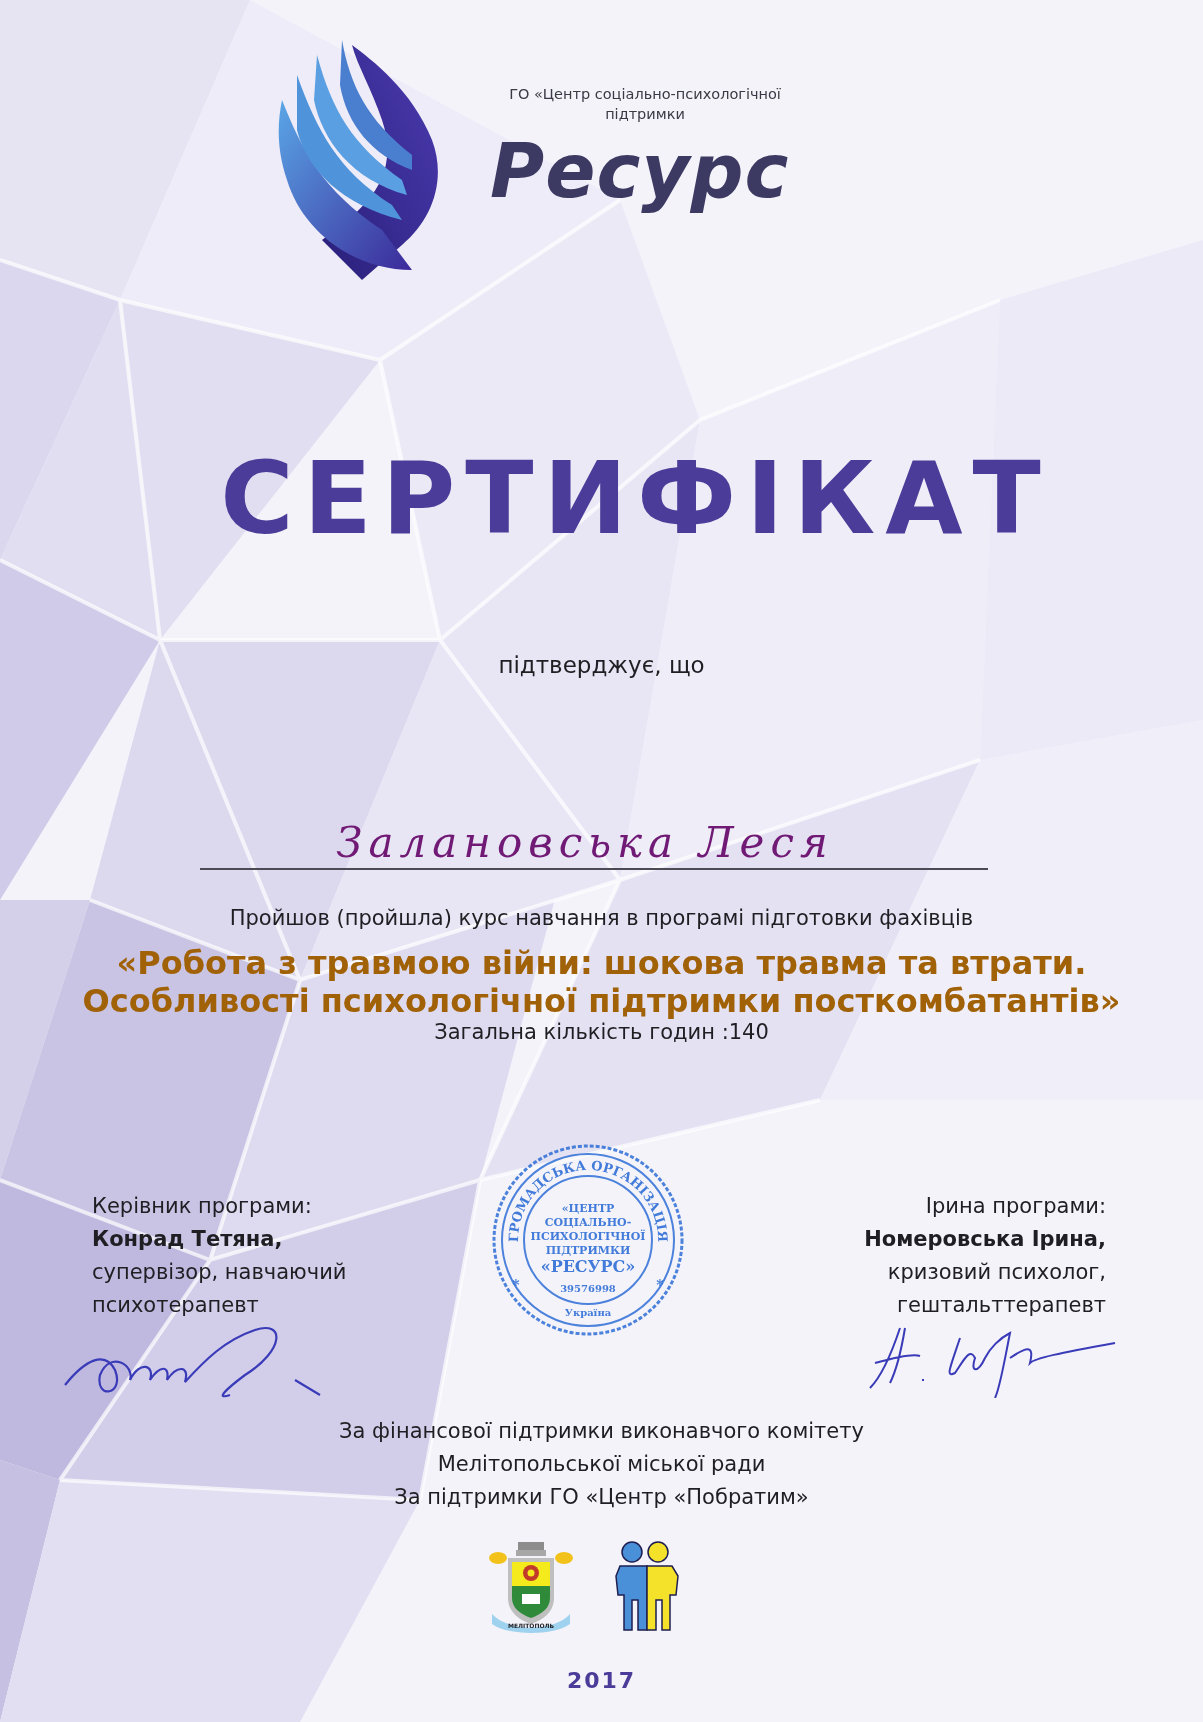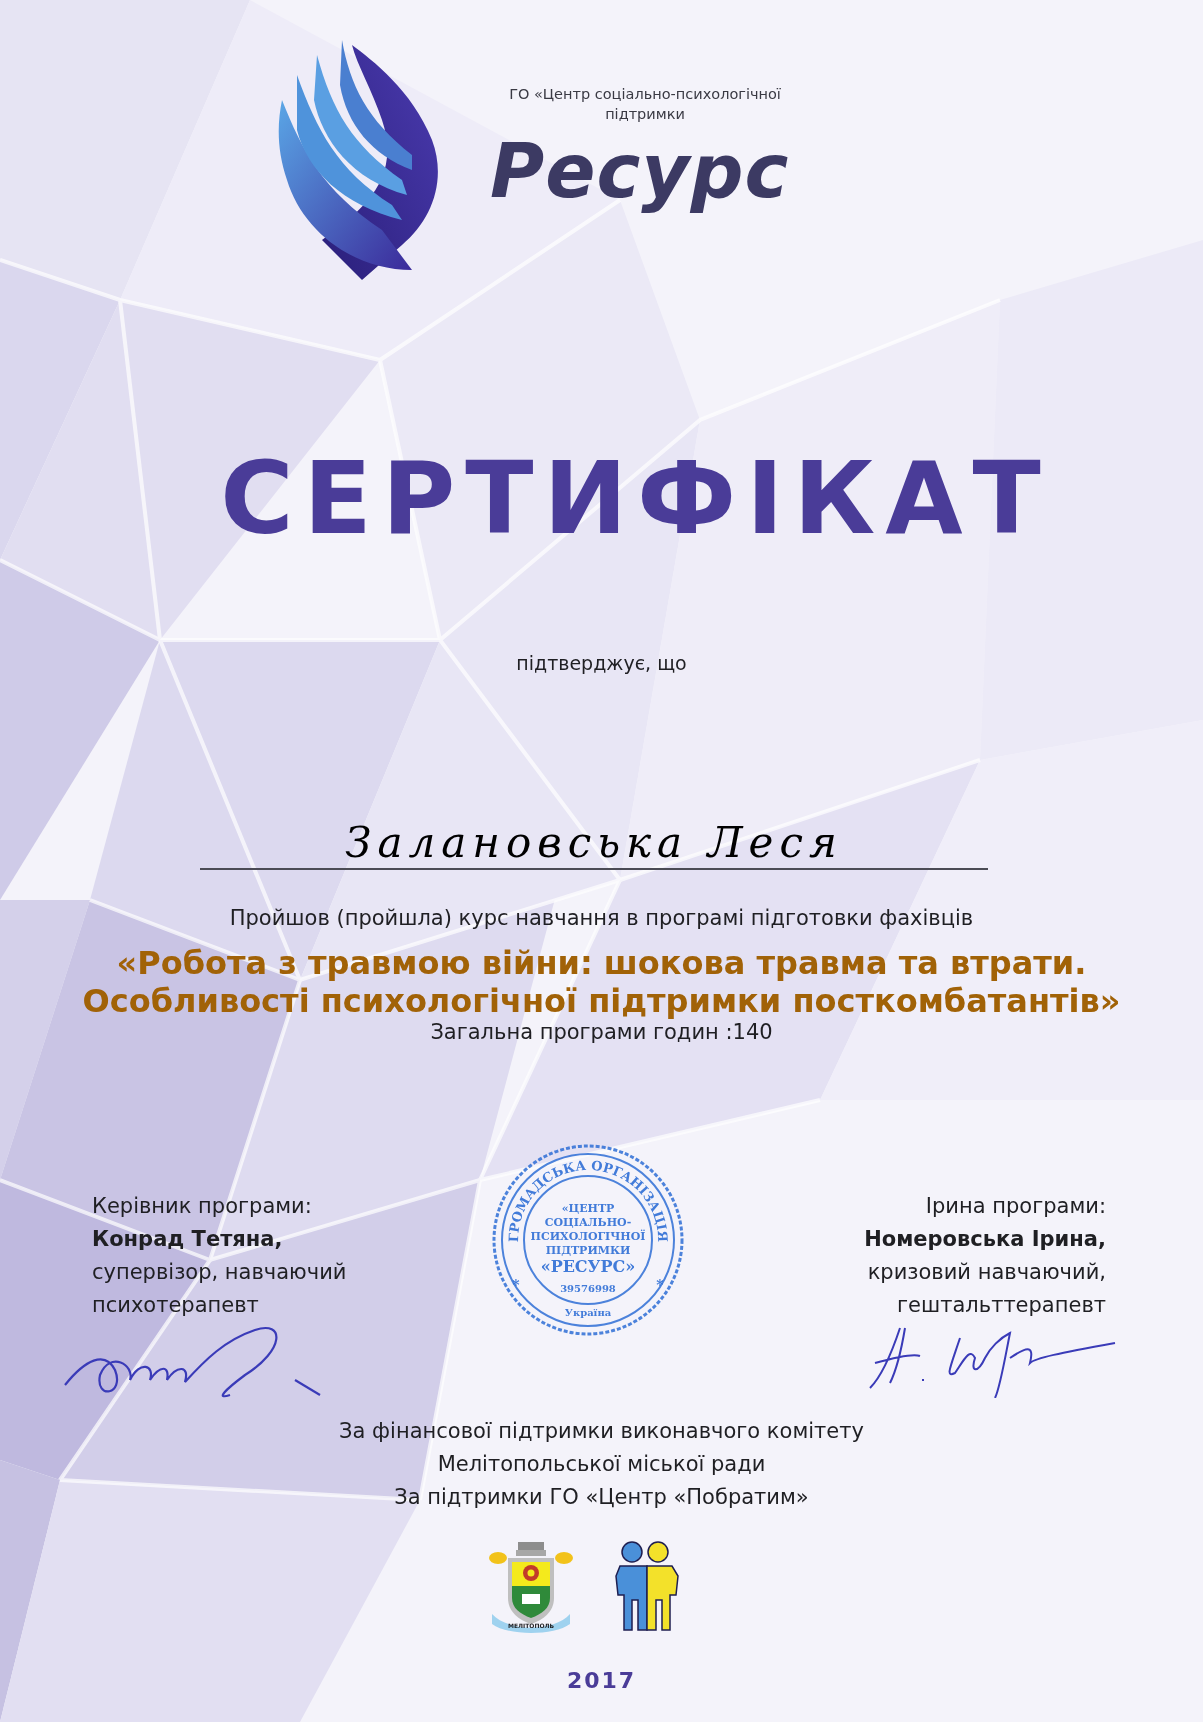--- a/index.html
+++ b/index.html
@@ -12,24 +12,24 @@
     .bg { position: absolute; inset: 0; z-index: 0; }
     .abs { position: absolute; z-index: 2; }
 
     
     .logo-mark { left: 262px; top: 30px; width: 190px; height: 260px; }
     .org-line { left: 495px; top: 84px; width: 300px; text-align: center; font-size: 14.5px; color: #3a3a44; line-height: 20px; }
     .brand { left: 490px; top: 128px; font-size: 74px; font-style: italic; font-weight: bold; color: #3c3a63; letter-spacing: 1px; }
 
     .title { left: 0; width: 1203px; top: 440px; text-align: center; font-size: 100px; font-weight: bold; color: #4a3c98; letter-spacing: 10px; font-family: "DejaVu Sans", sans-serif; margin-left: 34px; }
 
-    .confirms { left: 0; width: 1203px; top: 652px; text-align: center; font-size: 19px; color: #1f1f23; }
+    .confirms { left: 0; width: 1203px; top: 652px; text-align: center; font-size: 23px; color: #1f1f23; }
 
     .name-line { left: 200px; top: 868px; width: 788px; height: 2px; background: #4b4b55; }
-    .name { left: 200px; top: 818px; width: 788px; text-align: center; font-size: 42px; color: #000000; font-family: "DejaVu Serif", serif; font-style: italic; letter-spacing: 6px; }
+    .name { left: 191px; top: 818px; width: 788px; text-align: center; font-size: 42px; color: #701a75; font-family: "DejaVu Serif", serif; font-style: italic; letter-spacing: 6px; }
 
     .completed { left: 0; width: 1203px; top: 906px; text-align: center; font-size: 21px; color: #1f1f23; }
     .course { left: 0; width: 1203px; top: 944px; text-align: center; font-size: 32px; font-weight: bold; color: #a16207; line-height: 38px; }
     .hours { left: 0; width: 1203px; top: 1020px; text-align: center; font-size: 21px; color: #1f1f23; }
 
     .sig-left { left: 92px; top: 1190px; font-size: 21px; line-height: 33px; color: #1f1f23; }
     .sig-right { right: 97px; top: 1190px; font-size: 21px; line-height: 33px; color: #1f1f23; text-align: right; }
     .bold { font-weight: bold; }
 
     .signature { z-index: 3; }
@@ -105,21 +105,21 @@
 <div class="abs confirms">підтверджує, що</div>
 
 <div class="abs name">Заланoвська   Леся</div>
 <div class="abs name-line"></div>
 
 <div class="abs completed">Пройшов (пройшла) курс навчання в програмі підготовки фахівців</div>
 <div class="abs course">
   <div>«Робота з травмою війни: шокова травма та втрати.</div>
   <div>Особливості психологічної підтримки посткомбатантів»</div>
 </div>
-<div class="abs hours">Загальна програми годин :140</div>
+<div class="abs hours">Загальна кількість годин :140</div>
 
 <div class="abs sig-left">
   <div>Керівник програми:</div>
   <div class="bold">Конрад Тетяна,</div>
   <div>супервізор, навчаючий</div>
   <div>психотерапевт</div>
 </div>
 <svg class="abs signature" style="left:55px;top:1320px;" width="300" height="90" viewBox="0 0 300 90">
   <path d="M10,65 C30,40 50,30 60,50 C70,75 40,80 45,55 C55,30 80,45 75,60 C85,40 100,45 95,60 C105,45 115,45 112,60 C122,45 135,45 130,62 C150,40 170,20 200,10 C230,0 230,30 190,55 C170,70 160,80 175,75" stroke="#3a3bb8" stroke-width="2.2" fill="none"></path>
   <path d="M240,60 L265,75" stroke="#3a3bb8" stroke-width="2.2"></path>
@@ -144,21 +144,21 @@
     <text x="100" y="152" font-size="10">39576998</text>
     <text x="100" y="176" font-size="10">Україна</text>
     <text x="28" y="150" font-size="14">*</text>
     <text x="172" y="150" font-size="14">*</text>
   </g>
 </svg>
 
 <div class="abs sig-right">
   <div>Ірина програми:</div>
   <div class="bold">Номеровська Ірина,</div>
-  <div>кризовий навчаючий,</div>
+  <div>кризовий психолог,</div>
   <div>гештальттерапевт</div>
 </div>
 <svg class="abs signature" style="left:860px;top:1318px;" width="260" height="80" viewBox="0 0 260 80">
   <path d="M40,10 C30,40 20,60 10,70 M45,10 C40,40 35,55 30,65 M15,45 C40,38 55,36 60,38 M62,62 L64,62" stroke="#3a3bb8" stroke-width="2" fill="none"></path>
   <path d="M100,20 C90,50 85,60 95,55 C105,40 110,30 115,40 C110,55 118,55 125,40 C130,30 140,20 150,15 C145,40 140,70 135,80 M150,40 C165,30 175,25 170,45 C175,40 200,35 255,25" stroke="#3a3bb8" stroke-width="2" fill="none"></path>
 </svg>
 
 <div class="abs support">
   <div>За фінансової підтримки виконавчого комітету</div>
   <div>Мелітопольської міської ради</div>

